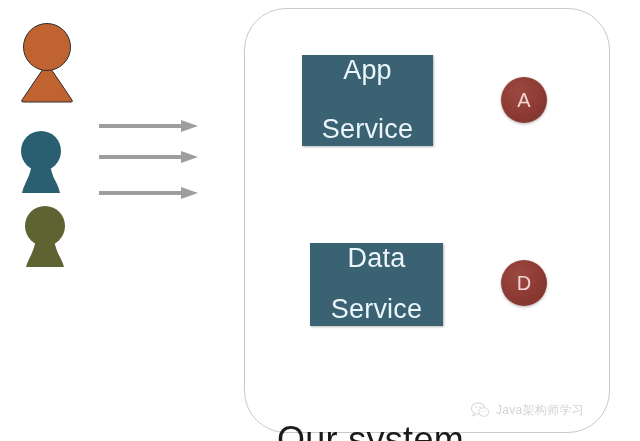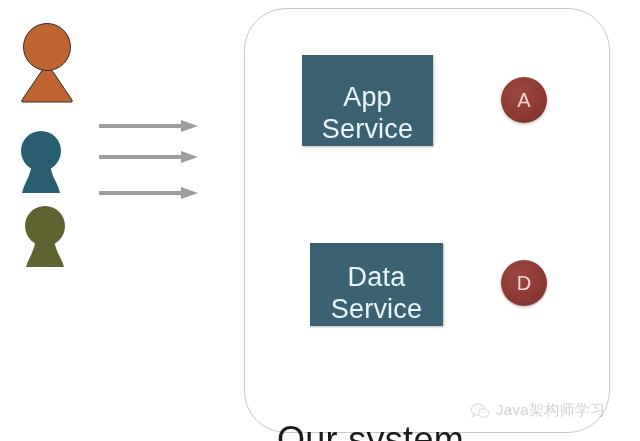--- a/index.html
+++ b/index.html
@@ -44,21 +44,21 @@
     box-sizing: border-box;
   }
 
   
   .service-box {
     position: absolute;
     background: #3a6273;
     display: flex;
     flex-direction: column;
     align-items: center;
-    justify-content: flex-end;
+    justify-content: space-between;
     box-shadow: 1px 1px 2px rgba(0,0,0,0.28);
   }
   .service-box .line {
     color: #eaf6fa;
     font-size: 27px;
     line-height: 1.18;
     letter-spacing: 0.2px;
     font-weight: 400;
     white-space: nowrap;
   }
@@ -103,21 +103,21 @@
   #watermark {
     position: absolute;
     left: 470px;
     top: 401px;
     display: flex;
     align-items: center;
     gap: 6px;
     opacity: 0.30;
   }
   #watermark .wm-text {
-    font-size: 15px;
+    font-size: 12px;
     color: #6a6a6a;
     white-space: nowrap;
     letter-spacing: 0.3px;
   }
   #watermark .wm-icon svg { display: block; }
 </style>
 </head>
 <body>
 
 <div id="canvas">

